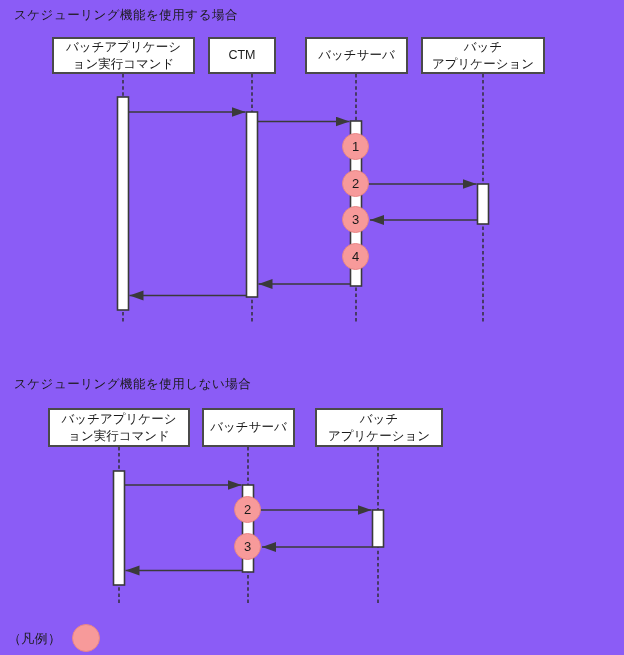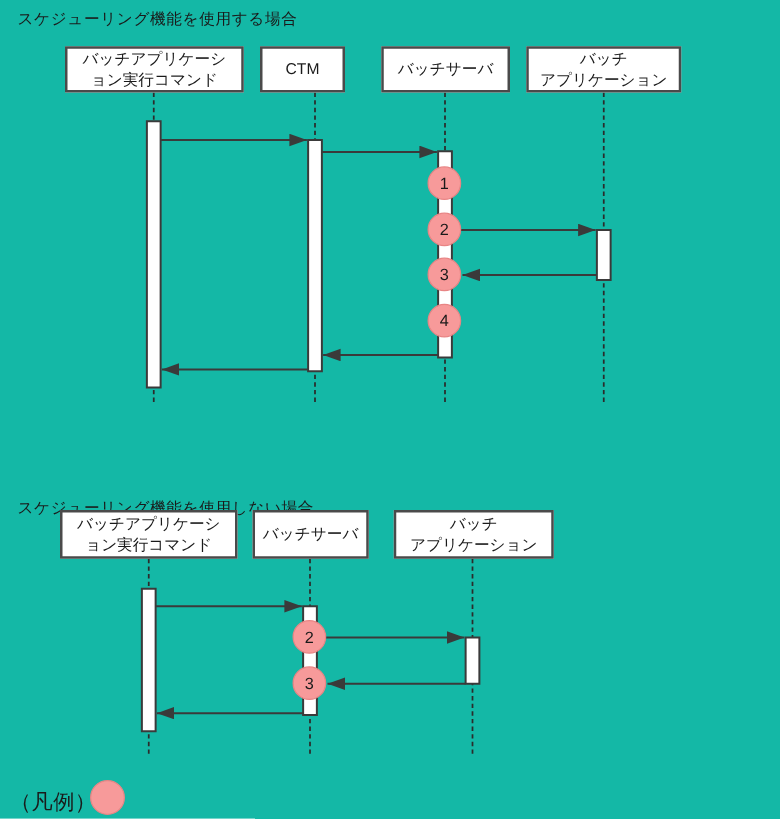--- a/index.html
+++ b/index.html
@@ -1,17 +1,17 @@
 <!DOCTYPE html>
 <html style="--line: #3a3a3a;"><head>
 <meta charset="utf-8">
 <style>
   html,body { margin:0; padding:0; background:#ffffff; }
   .canvas {
-    position:relative; width:624px; height:655px; background:#14b8a6;
+    position:relative; width:624px; height:655px; background:#8b5cf6;
     font-family:"Liberation Sans","DejaVu Sans",sans-serif;
     color:#1a1a1a; overflow:hidden;
   }
   .svg-layer { position:absolute; left:0; top:0; }
   .lifeline { stroke:#2b2b2b; stroke-width:1.4; stroke-dasharray:3.5 2.6; fill:none; }
   .bar { fill:#ffffff; stroke:var(--line,#3a3a3a); stroke-width:1.6; }
   .msg { stroke:var(--line,#3a3a3a); stroke-width:1.6; fill:none; }
   .section-title {
     position:absolute; font-size:12.5px; letter-spacing:0.5px; white-space:nowrap;
   }
@@ -22,21 +22,21 @@
   }
   .actor-line { display:block; font-size:12.5px; line-height:16.5px; white-space:nowrap; }
   .actor-line:empty { display:none; }
   .trace-circle {
     position:absolute; width:27px; height:27px; border-radius:50%;
     box-sizing:border-box; border:1px solid #e88585; background:#f79a9a;
     display:flex; align-items:center; justify-content:center;
     font-size:13px; color:#1a1a1a;
   }
   .legend-label, .legend-desc {
-    position:absolute; font-size:17px; white-space:nowrap; letter-spacing:0.3px;
+    position:absolute; font-size:13px; white-space:nowrap; letter-spacing:0.3px;
   }
   .legend-circle {
     position:absolute; width:28px; height:28px; border-radius:50%;
     box-sizing:border-box; border:1px solid #e88585; background:#f79a9a;
   }
 </style>
 </head>
 <body>
 
 <div class="canvas">
@@ -94,21 +94,21 @@
   <div class="actor-box" style="left:421px; top:37px; width:124px; height:37px;">
     <span class="actor-line">バッチ</span>
     <span class="actor-line">アプリケーション</span>
   </div>
 
   <div class="trace-circle" style="left: 342px; top: 133px; background: rgb(247, 154, 154); border-color: rgb(232, 133, 133);">1</div>
   <div class="trace-circle" style="left: 342px; top: 170px; background: rgb(247, 154, 154); border-color: rgb(232, 133, 133);">2</div>
   <div class="trace-circle" style="left: 342px; top: 206px; background: rgb(247, 154, 154); border-color: rgb(232, 133, 133);">3</div>
   <div class="trace-circle" style="left: 342px; top: 243px; background: rgb(247, 154, 154); border-color: rgb(232, 133, 133);">4</div>
 
-  <div class="section-title" style="left:14px; top:376px;margin-top:22px;">スケジューリング機能を使用しない場合</div>
+  <div class="section-title" style="left:14px; top:376px;">スケジューリング機能を使用しない場合</div>
 
   <div class="actor-box" style="left:48px; top:408px; width:142px; height:39px;">
     <span class="actor-line">バッチアプリケーシ</span>
     <span class="actor-line">ョン実行コマンド</span>
   </div>
   <div class="actor-box" style="left:202px; top:408px; width:93px; height:39px;">
     <span class="actor-line">バッチサーバ</span>
   </div>
   <div class="actor-box" style="left:315px; top:408px; width:128px; height:39px;">
     <span class="actor-line">バッチ</span>

